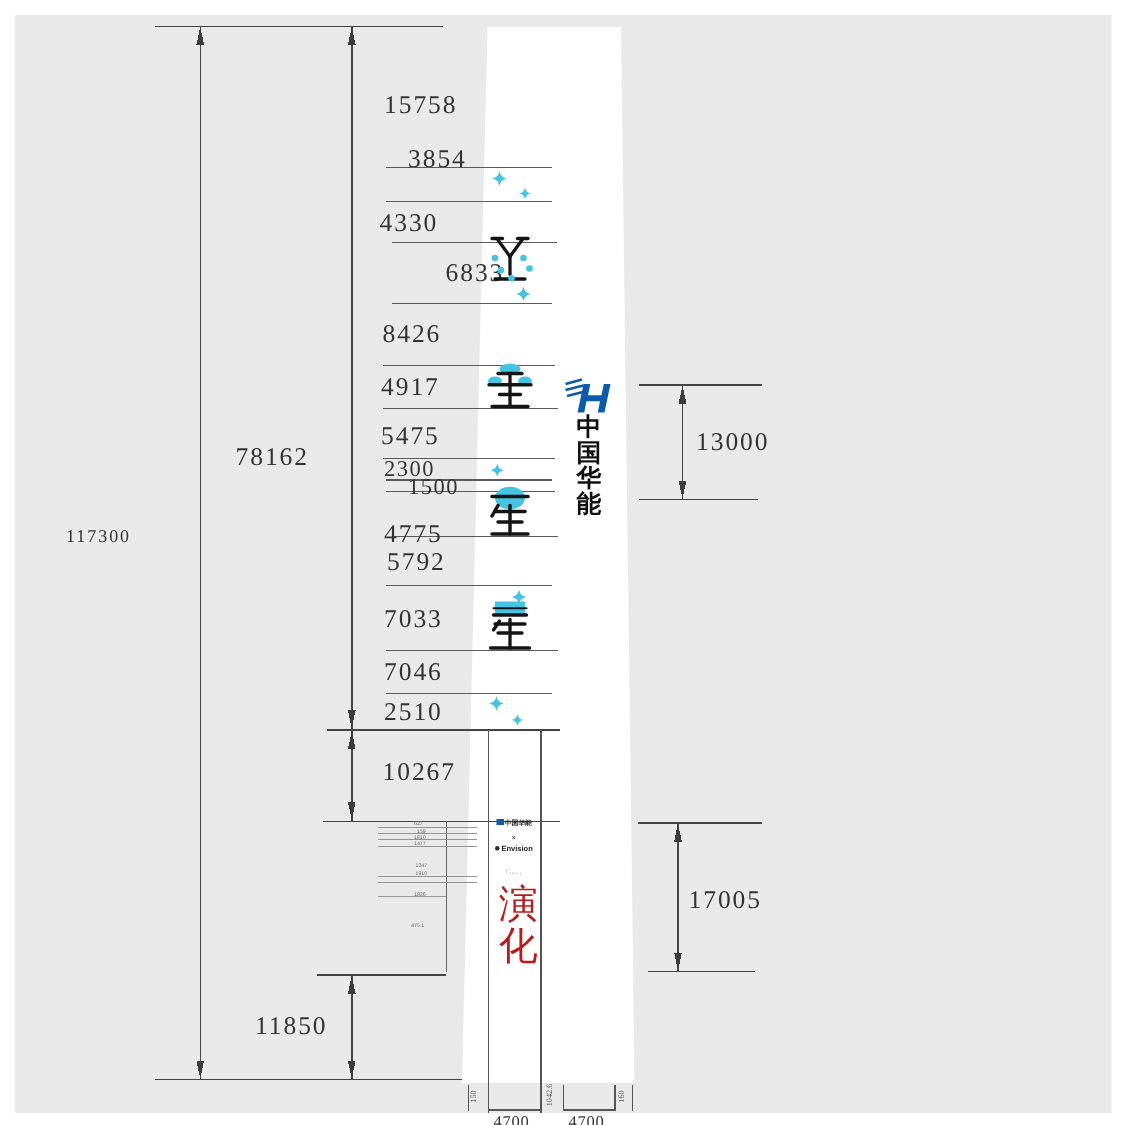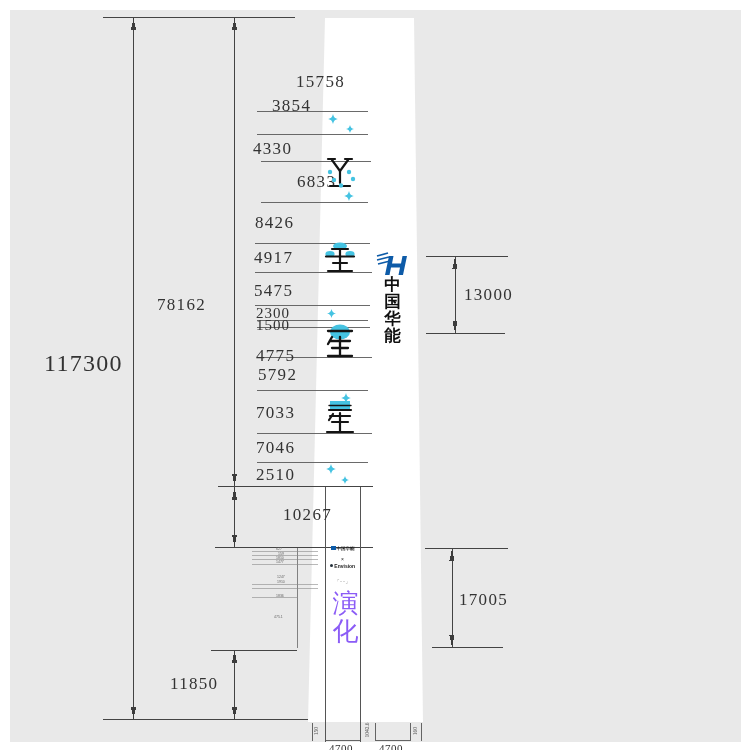--- a/index.html
+++ b/index.html
@@ -5,33 +5,33 @@
   html,body{margin:0;padding:0;}
   #canvas{position:relative;width:750px;height:750px;background:#ffffff;overflow:hidden;
           font-family:"Liberation Serif","DejaVu Serif",serif;}
   #bg{position:absolute;left:10px;top:10px;width:731px;height:732px;background:#e9e9e9;}
   #tower{position:absolute;left:0;top:0;width:750px;height:750px;
          background:linear-gradient(90deg,#e6e6e6 0%,#fafafa 6%,#ffffff 20%,#ffffff 84%,#f6f6f6 95%,#eeeeee 100%);
          clip-path:polygon(325px 18px,414px 18px,423px 722px,308px 722px);}
   svg.overlay{position:absolute;left:0;top:0;}
   .dim{position:absolute;font-size:17px;color:#333;letter-spacing:1.3px;white-space:nowrap;}
   .dim.small{font-size:15px;letter-spacing:1px;}
-  .dim.big{font-size:24px;}
+  .dim.big{font-size:12px;}
   .dim.bottom{font-size:11px;letter-spacing:0.5px;}
   .dim.rot{font-size:5.5px;letter-spacing:0;transform:rotate(-90deg);transform-origin:center;text-align:center;width:22px;color:#555;}
   .tinymark{position:absolute;font-size:3.5px;color:#666;letter-spacing:0;font-family:"Liberation Sans",sans-serif;}
   .brand-vert{position:absolute;left:383px;top:277px;width:19px;font-size:16.5px;line-height:16.9px;
               font-weight:bold;color:#101010;word-break:break-all;text-align:center;
               font-family:"DejaVu Sans","Liberation Sans",sans-serif;}
   .glyph{position:absolute;}
   .ped-row{position:absolute;left:326px;width:33px;display:flex;align-items:center;justify-content:center;
            font-family:"Liberation Sans","DejaVu Sans",sans-serif;color:#1a1a1a;}
   .logo-mini{display:inline-block;width:5px;height:4px;background:#0d5ba8;margin-right:1px;}
   .env-dot{display:inline-block;width:3.5px;height:3.5px;border-radius:50%;background:#23303a;margin-right:1px;}
-  .artwork{position:absolute;left:331px;top:589px;width:29px;font-size:26px;line-height:28px;color:#8b5cf6;
+  .artwork{position:absolute;left:331px;top:589px;width:29px;font-size:26px;line-height:28px;color:#b91c1c;
            word-break:break-all;text-align:center;font-family:"DejaVu Serif","Liberation Serif",serif;}
   .spark{position:absolute;}
 </style>
 </head>
 <body>
 
 <div id="canvas">
   <div id="bg"></div>
   <div id="tower"></div>
 
@@ -102,32 +102,32 @@
       <polygon points="234.5,719 231.9,707 237.1,707"></polygon>
       <polygon points="455,257 452.4,269 457.6,269"></polygon>
       <polygon points="455,332.5 452.4,320.5 457.6,320.5"></polygon>
       <polygon points="452,549 449.4,561 454.6,561"></polygon>
       <polygon points="452,647 449.4,635 454.6,635"></polygon>
     </g>
   </svg>
 
   <div class="dim big" style="left:44px;top:350px;">117300</div>
   <div class="dim" style="left:157px;top:252px;margin-top:43px;">78162</div>
-  <div class="dim" style="left:255px;top:505px;margin-left:28px;">10267</div>
+  <div class="dim" style="left:255px;top:505px;">10267</div>
   <div class="dim" style="left:170px;top:674px;">11850</div>
 
-  <div class="dim" style="left:256px;top:72px;margin-left:40px;">15758</div>
+  <div class="dim" style="left:256px;top:60px;">15758</div>
   <div class="dim" style="left:257px;top:96px;margin-left:15px;">3854</div>
   <div class="dim" style="left:253px;top:139px;">4330</div>
   <div class="dim" style="left:256px;top:172px;margin-left:41px;">6833</div>
   <div class="dim" style="left:255px;top:213px;">8426</div>
   <div class="dim" style="left:254px;top:248px;">4917</div>
   <div class="dim" style="left:254px;top:281px;">5475</div>
   <div class="dim small" style="left:256px;top:305px;">2300</div>
-  <div class="dim small" style="left:256px;top:317px;">1500</div>
+  <div class="dim small" style="left:272px;top:317px;">1500</div>
   <div class="dim" style="left:256px;top:346px;">4775</div>
   <div class="dim" style="left:258px;top:365px;">5792</div>
   <div class="dim" style="left:256px;top:403px;">7033</div>
   <div class="dim" style="left:256px;top:438px;">7046</div>
   <div class="dim" style="left:256px;top:465px;">2510</div>
 
   <div class="dim" style="left:464px;top:285px;">13000</div>
   <div class="dim" style="left:459px;top:590px;">17005</div>
 
   <div class="dim bottom" style="left:329px;top:742px;">4700</div>

